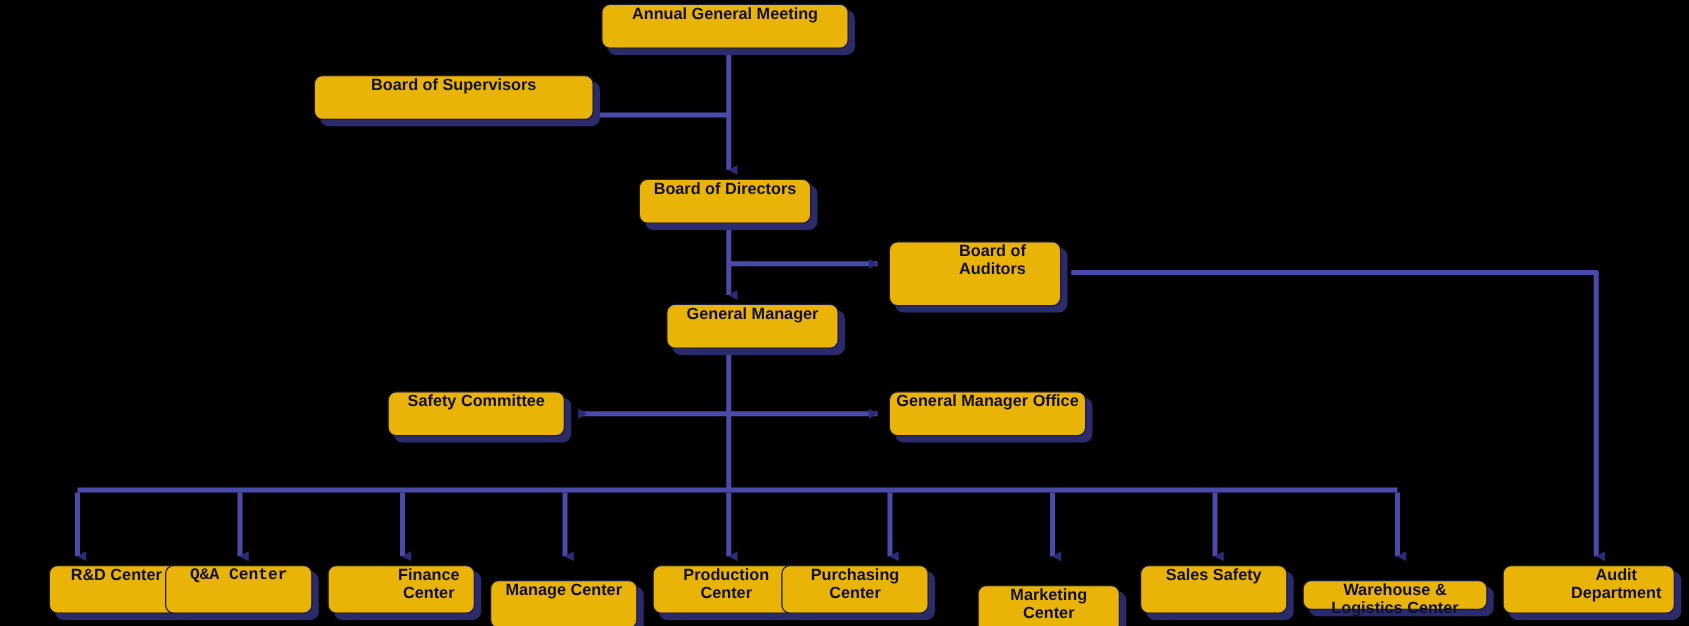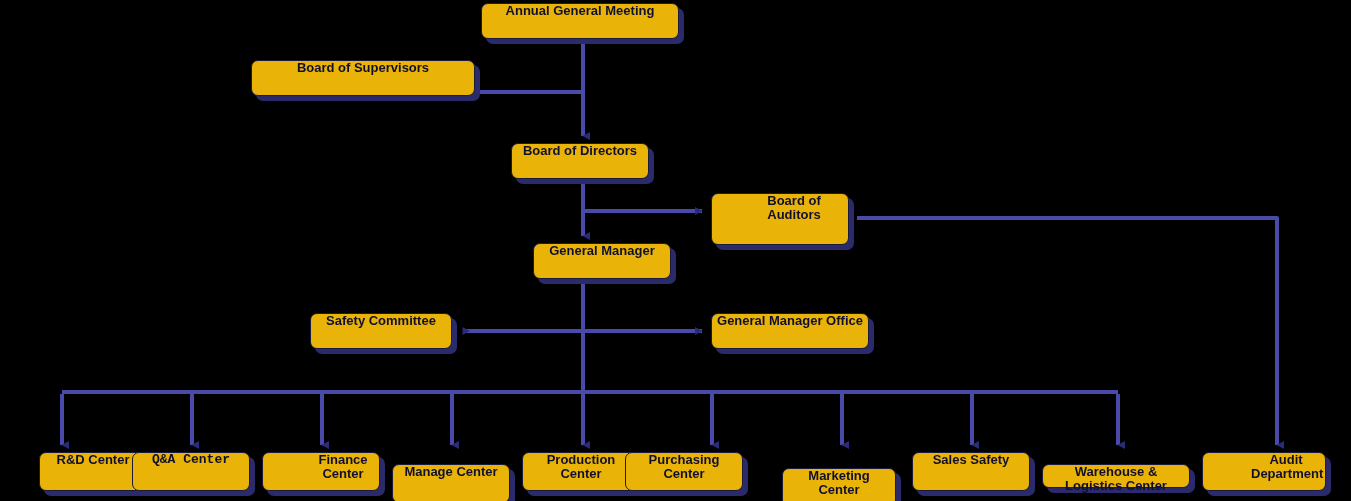--- a/index.html
+++ b/index.html
@@ -155,17 +155,17 @@
   </div>
 
   <div class="node" style="left:912px; top:452px; width:118px; height:39px;">
     <span class="node-label">Sales Safety</span>
   </div>
 
   <div class="node" style="left:1042px; top:464px; width:148px; height:24px;">
     <span class="node-label">Warehouse &amp; Logistics Center</span>
   </div>
 
-  <div class="node" style="left:1202px; top:452px; width:124px; height:39px;padding-left:48px;">
+  <div class="node" style="left:1202px; top:452px; width:138px; height:39px;padding-left:48px;">
     <span class="node-label">Audit Department</span>
   </div>
 
 </div>
 
 </body></html>

